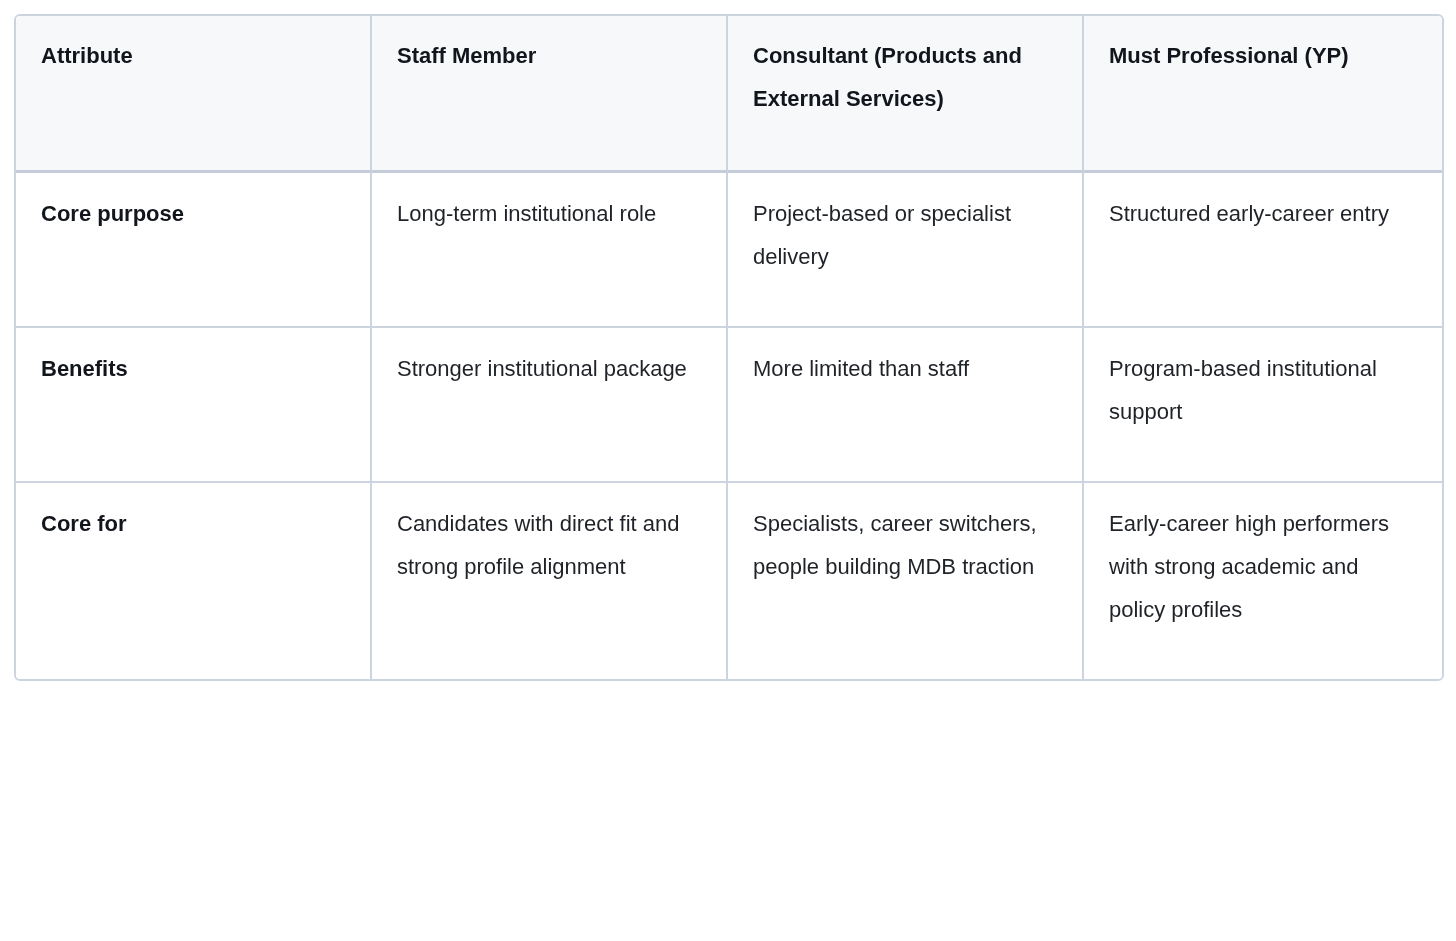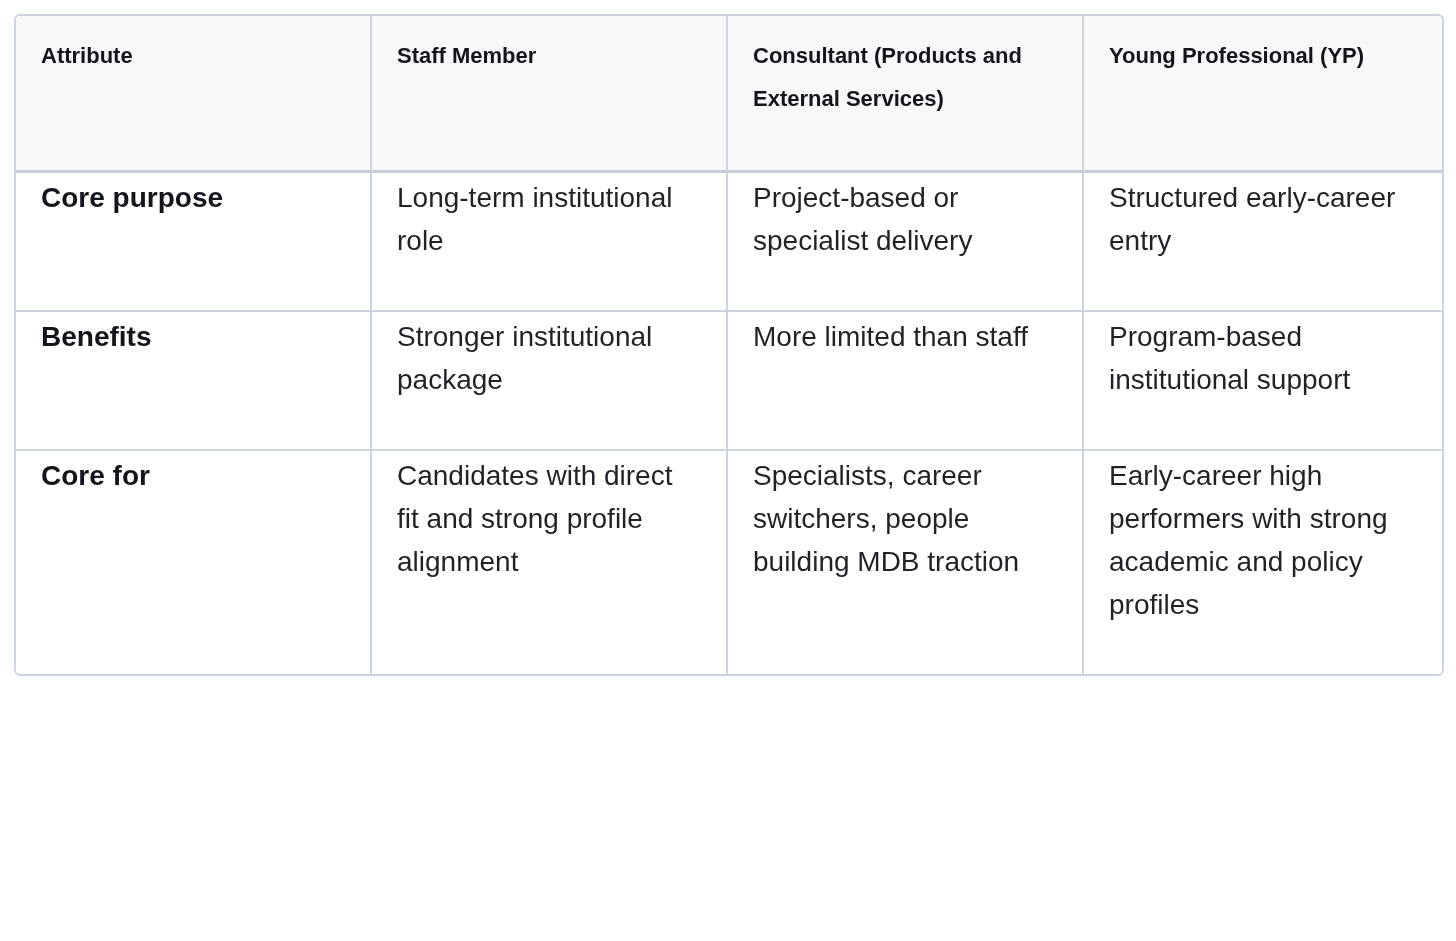--- a/index.html
+++ b/index.html
@@ -52,26 +52,26 @@
     padding: 18px 32px 50px 25px;
     border-right: 2px solid #ccd4e0;
     border-bottom: 3px solid #c4cdd9;
     box-sizing: border-box;
   }
   thead th:last-child { border-right: none; }
 
   tbody td {
     background: #ffffff;
     color: #1f2328;
-    font-size: 28px;
+    font-size: 22px;
     font-weight: normal;
     line-height: 43px;
     text-align: left;
     vertical-align: top;
-    padding: 3px 24px 48px 25px;
+    padding: 19px 24px 48px 25px;
     border-right: 2px solid #ccd4e0;
     border-bottom: 2px solid #ccd4e0;
     box-sizing: border-box;
   }
   tbody td:last-child { border-right: none; margin-top: 28px; }
   tbody tr:last-child td { border-bottom: none; }
 
   tbody td.attr-cell {
     font-weight: bold;
     color: #12161c;
@@ -98,21 +98,21 @@
         <th>
           <span class="cell-text">Attribute</span>
         </th>
         <th>
           <span class="cell-text">Staff Member</span>
         </th>
         <th>
           <span class="cell-text">Consultant (Products and External Services)</span>
         </th>
         <th>
-          <span class="cell-text">Young Professional (YP)</span>
+          <span class="cell-text">Must Professional (YP)</span>
         </th>
       </tr>
     </thead>
     <tbody>
       <tr>
         <td class="attr-cell">
           <span class="cell-text">Core purpose</span>
         </td>
         <td>
           <span class="cell-text">Long-term institutional role</span>

